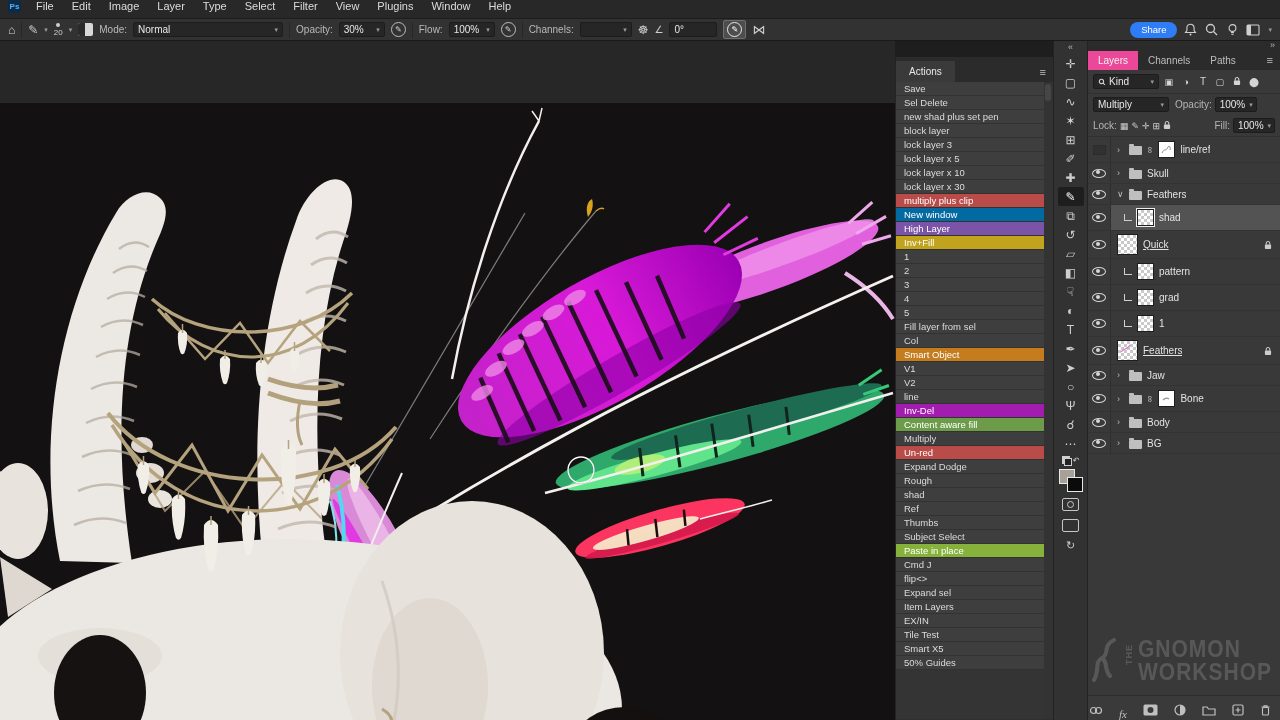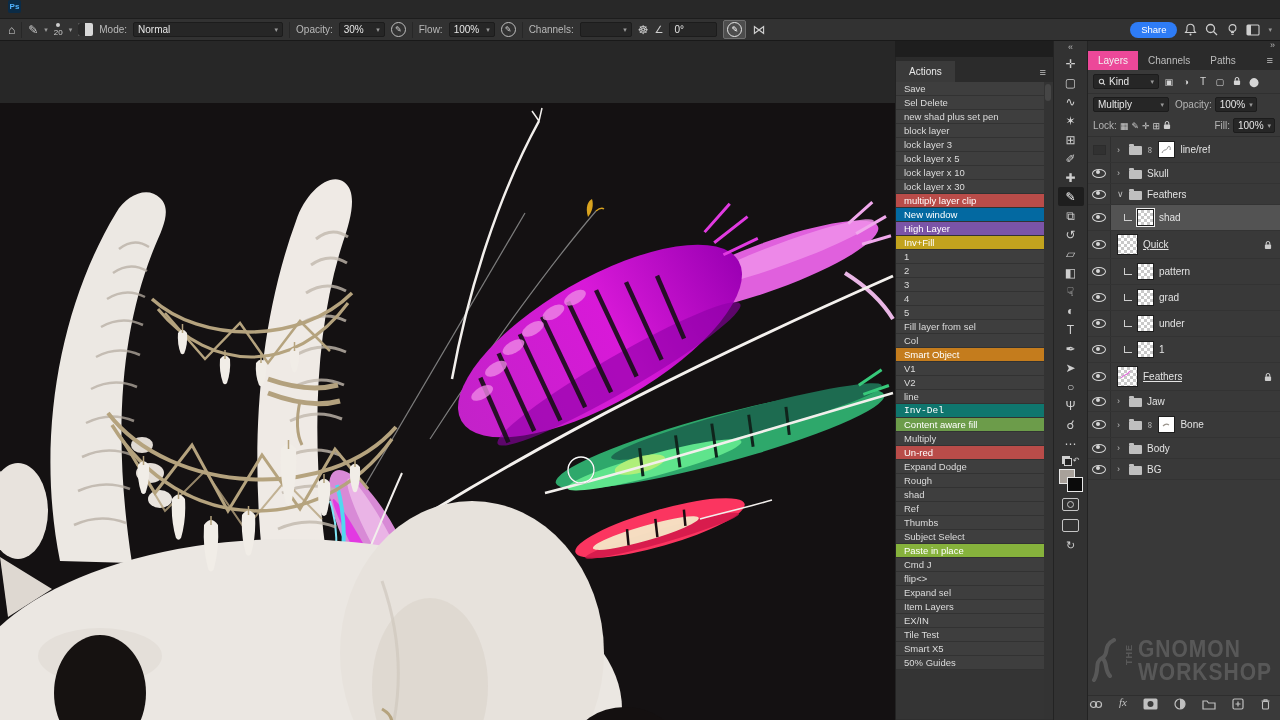--- a/index.html
+++ b/index.html
@@ -99,29 +99,42 @@
     background-size:6px 6px;background-position:0 0,3px 3px}
   .whitethumb{background:#fff;border:1px solid #1e1e1e;display:flex;align-items:center;justify-content:center}
   .sel .thumb{outline:1px solid #ededed}
   .lname{font-size:10px;color:#e3e3e3;white-space:nowrap;overflow:hidden}
   .lname.u{text-decoration:underline}
   .lockright{margin-left:auto;margin-right:8px;flex:none;display:flex;align-items:center}
   .wm{position:absolute;left:2px;right:0;bottom:4px;height:62px;display:flex;align-items:center;gap:4px;
       color:#6c6c6c;opacity:.62;pointer-events:none}
   .wm-the{font-size:9px;font-weight:bold;letter-spacing:1px;transform:rotate(-90deg) scaleY(1.1);width:10px}
   .wm-big{font-weight:bold;font-size:21px;letter-spacing:1px;line-height:.95;transform:scaleY(1.15);white-space:nowrap}
-  .lp-bottom{height:24px;border-top:1px solid #2e2e2e;background:#3a3a3a;display:flex;align-items:flex-start;
+  .lp-bottom{height:24px;border-top:1px solid #2e2e2e;background:#3a3a3a;display:flex;align-items:flex-end;
              justify-content:flex-end;gap:16px;padding:0 9px;flex:none}
   .fx{font-style:italic;font-family:"Liberation Serif",serif;font-size:11px;color:#c0c0c0}
 </style>
 </head>
 <body>
 
 <div class="menubar">
   <div class="ps-logo">Ps</div>
+  <div id="menu-items" style="display:flex">
+      <span class="menu-item">File</span>
+      <span class="menu-item">Edit</span>
+      <span class="menu-item">Image</span>
+      <span class="menu-item">Layer</span>
+      <span class="menu-item">Type</span>
+      <span class="menu-item">Select</span>
+      <span class="menu-item">Filter</span>
+      <span class="menu-item">View</span>
+      <span class="menu-item">Plugins</span>
+      <span class="menu-item">Window</span>
+      <span class="menu-item">Help</span>
+    </div>
 </div>
 
 <div class="optionsbar">
   <span class="ob-ic">⌂</span>
   <span class="vsep"></span>
   <span class="ob-ic">✎</span>
   <span class="chevtiny">▾</span>
   <span class="bsize">
     <span class="dot"></span>
     <span>20</span>
@@ -381,36 +394,36 @@
           <div class="thumb"></div>
         </div>
     <div class="action-row">Save</div>
         <div class="action-row">Sel Delete</div>
         <div class="action-row">new shad plus set pen</div>
         <div class="action-row">block layer</div>
         <div class="action-row">lock layer 3</div>
         <div class="action-row">lock layer x 5</div>
         <div class="action-row">lock layer x 10</div>
         <div class="action-row">lock layer x 30</div>
-        <div class="action-row colored" style="background: rgb(185, 76, 73);">multiply layer clip</div>
+        <div class="action-row colored" style="background: rgb(185, 76, 73);">multiply plus clip</div>
         <div class="action-row colored" style="background: #0369a1;">New window</div>
         <div class="action-row colored" style="background: rgb(123, 84, 167);">High Layer</div>
         <div class="action-row colored" style="background: rgb(194, 163, 30);">Inv+Fill</div>
         <div class="action-row">1</div>
         <div class="action-row">2</div>
         <div class="action-row">3</div>
         <div class="action-row">4</div>
         <div class="action-row">5</div>
         <div class="action-row">Fill layer from sel</div>
         <div class="action-row">Col</div>
         <div class="action-row colored" style="background: rgb(196, 124, 29);">Smart Object</div>
         <div class="action-row">V1</div>
         <div class="action-row">V2</div>
         <div class="action-row">line</div>
-        <div class="action-row colored" style="background: #0f766e; font-family: Liberation Mono, monospace;">Inv-Del</div>
+        <div class="action-row colored" style="background: #a21caf;">Inv-Del</div>
         <div class="action-row colored" style="background: rgb(108, 156, 74);">Content aware fill</div>
         <div class="action-row">Multiply</div>
         <div class="action-row colored" style="background: rgb(185, 76, 73);">Un-red</div>
         <div class="action-row">Expand Dodge</div>
         <div class="action-row">Rough</div>
         <div class="action-row">shad</div>
         <div class="action-row">Ref</div>
         <div class="action-row">Thumbs</div>
         <div class="action-row">Subject Select</div>
         <div class="action-row colored" style="background: rgb(134, 178, 60);">Paste in place</div>
@@ -608,30 +621,20 @@
             <span class="lname">grad</span>
           </div>
         </div>
         <div class="lrow" style="height: 25px;">
           <div class="eyewell">
             <span class="eye"></span>
           </div>
           <div class="lcontent">
             <span class="clip"></span>
             <div class="thumb checker"></div>
-            <span class="lname">under</span>
-          </div>
-        </div>
-        <div class="lrow" style="height: 25px;">
-          <div class="eyewell">
-            <span class="eye"></span>
-          </div>
-          <div class="lcontent">
-            <span class="clip"></span>
-            <div class="thumb checker"></div>
             <span class="lname">1</span>
           </div>
         </div>
         <div class="lrow" style="height: 27px;">
           <div class="eyewell">
             <span class="eye"></span>
           </div>
           <div class="lcontent">
             <div class="thumb big checker"><svg width="15" height="15" viewBox="0 0 15 15">
                 <path d="M3,11 C6,7 9,9 12,4" stroke="#e06ad8" stroke-width="1.2" fill="none"></path>

